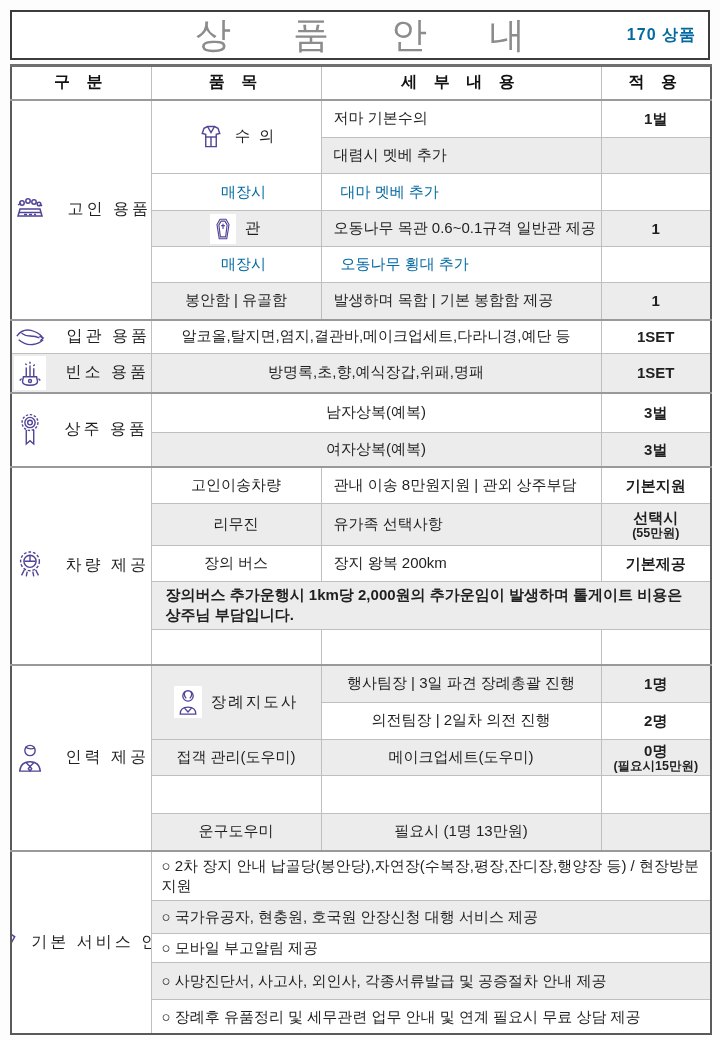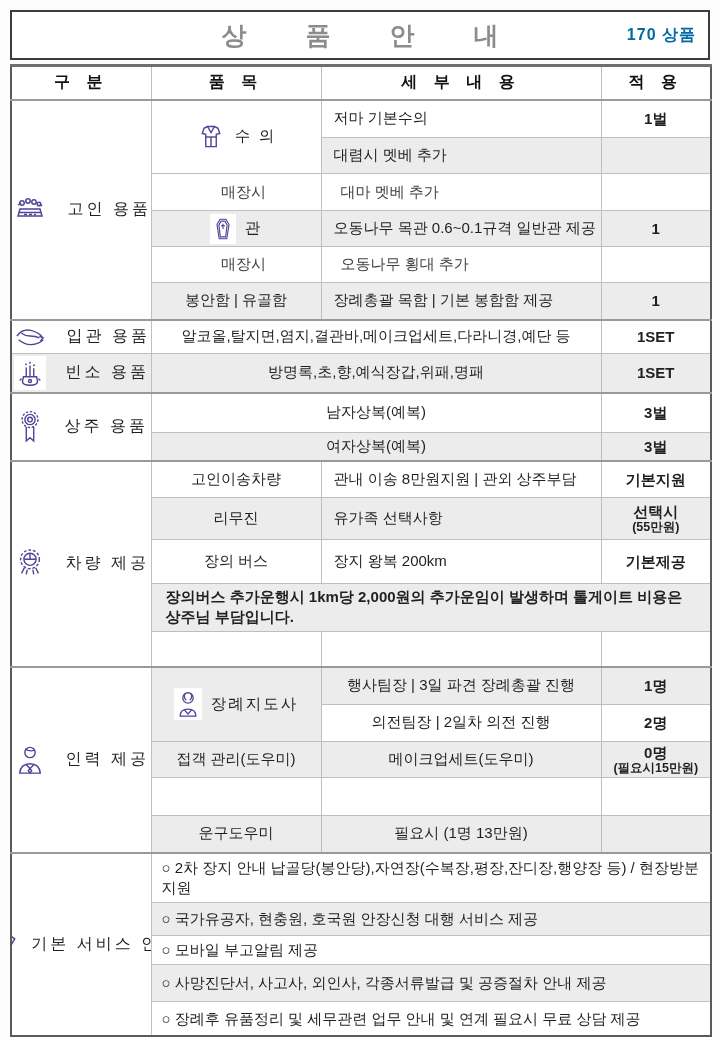--- a/index.html
+++ b/index.html
@@ -9,21 +9,21 @@
     color:#1f1f1f;-webkit-font-smoothing:antialiased;
   }
   .page{position:relative;width:700px;margin:0 auto;padding-top:10px;}
 
   
   .title-box{
     position:relative;height:50px;border:2px solid #3c3c3c;background:#fff;
     display:flex;align-items:center;justify-content:center;box-sizing:border-box;
   }
   .title-text{
-    font-size:25px;font-weight:bold;color:#8c8c8c;letter-spacing:26px;
+    font-size:36px;font-weight:normal;color:#8c8c8c;letter-spacing:26px;
     text-indent:26px;white-space:nowrap;
   }
   .title-count{
     position:absolute;right:12px;top:50%;transform:translateY(-50%);
     font-size:16px;font-weight:bold;color:#0369a1;letter-spacing:1px;
   }
 
   
   table{
     width:700px;table-layout:fixed;border-collapse:collapse;margin-top:4px;
@@ -34,21 +34,21 @@
     font-size:15px;vertical-align:middle;padding:2px 4px;overflow:hidden;
   }
   th{
     height:34px;font-size:16px;font-weight:bold;letter-spacing:6px;color:#111;
     border-bottom:2px solid #9a9a9a;background:#fff;text-align:center;
   }
   tr.sec td{border-top:2px solid #999;}
   .c{text-align:center;}
   .l{text-align:left;padding-left:12px;}
   .g{background:#ececec;}
-  .muted{color:#404040;padding-left:19px;}
+  .muted{color:#0369a1;padding-left:19px;}
   .ap{text-align:center;font-weight:bold;font-size:15px;line-height:1.15;}
   .ap .sub{display:block;font-size:12.5px;font-weight:bold;}
   .note{font-weight:bold;text-align:left;line-height:1.35;font-size:15px;padding:3px 14px;}
   .bullet{text-align:left;padding:4px 10px;line-height:1.35;font-size:15px;}
 
   
   .catcell{text-align:center;}
   .cat-inner{display:flex;align-items:center;justify-content:center;gap:20px;}
   .cat-inner.stack{gap:12px;}
   .cat-label{font-size:16px;font-weight:normal;letter-spacing:3px;white-space:nowrap;}
@@ -142,21 +142,21 @@
       <td class="l g">오동나무 목관 0.6~0.1규격 일반관 제공</td>
       <td class="ap g">1</td>
     </tr>
     <tr style="height:36px">
       <td class="c muted">매장시</td>
       <td class="l muted">오동나무 횡대 추가</td>
       <td class="ap"></td>
     </tr>
     <tr style="height:37px">
       <td class="c g">봉안함 | 유골함</td>
-      <td class="l g">장례총괄 목함 | 기본 봉함함 제공</td>
+      <td class="l g">발생하며 목함 | 기본 봉함함 제공</td>
       <td class="ap g">1</td>
     </tr>
 
     <tr class="sec" style="height:32px">
       <td class="catcell">
         <div class="cat-inner">
           <span class="icon-box">
             <svg class="ic" width="32" height="26" viewBox="0 0 34 26" fill="none" stroke="#4f4496" stroke-width="1.5">
               <path d="M3 12 q6 -8 15 -6 q8 2 12 7"></path>
               <path d="M8 9 q4 3 9 3 q6 0 10 2"></path>
@@ -200,21 +200,21 @@
                   <circle cx="15" cy="11" r="2.5"></circle>
               <path d="M11 19 V34 L15 30.5 L19 34 V19"></path>
             </svg>
           </span>
           <span class="cat-label">상주 용품</span>
         </div>
       </td>
       <td class="c" colspan="2">남자상복(예복)</td>
       <td class="ap">3벌</td>
     </tr>
-    <tr style="height:28px">
+    <tr style="height:34px">
       <td class="c g" colspan="2">여자상복(예복)</td>
       <td class="ap g">3벌</td>
     </tr>
 
     <tr class="sec" style="height:37px">
       <td class="catcell" rowspan="5">
         <div class="cat-inner">
           <span class="icon-box">
             <svg class="ic" width="30" height="34" viewBox="0 0 32 36" fill="none" stroke="#4f4496" stroke-width="1.5">
               <circle cx="16" cy="13" r="10" stroke-dasharray="3 2"></circle>
@@ -231,21 +231,21 @@
       <td class="ap">기본지원</td>
     </tr>
     <tr style="height:42px">
       <td class="c g">리무진</td>
       <td class="l g">유가족 선택사항</td>
       <td class="ap g">
         <span>선택시</span>
         <span class="sub">(55만원)</span>
       </td>
     </tr>
-    <tr style="height:44px">
+    <tr style="height:36px">
       <td class="c">장의 버스</td>
       <td class="l">장지 왕복 200km</td>
       <td class="ap">기본제공</td>
     </tr>
     <tr style="height:45px">
       <td class="note g" colspan="3">장의버스 추가운행시 1km당 2,000원의 추가운임이 발생하며 톨게이트 비용은 상주님 부담입니다.</td>
     </tr>
     <tr style="height:36px">
       <td></td>
       <td></td>

